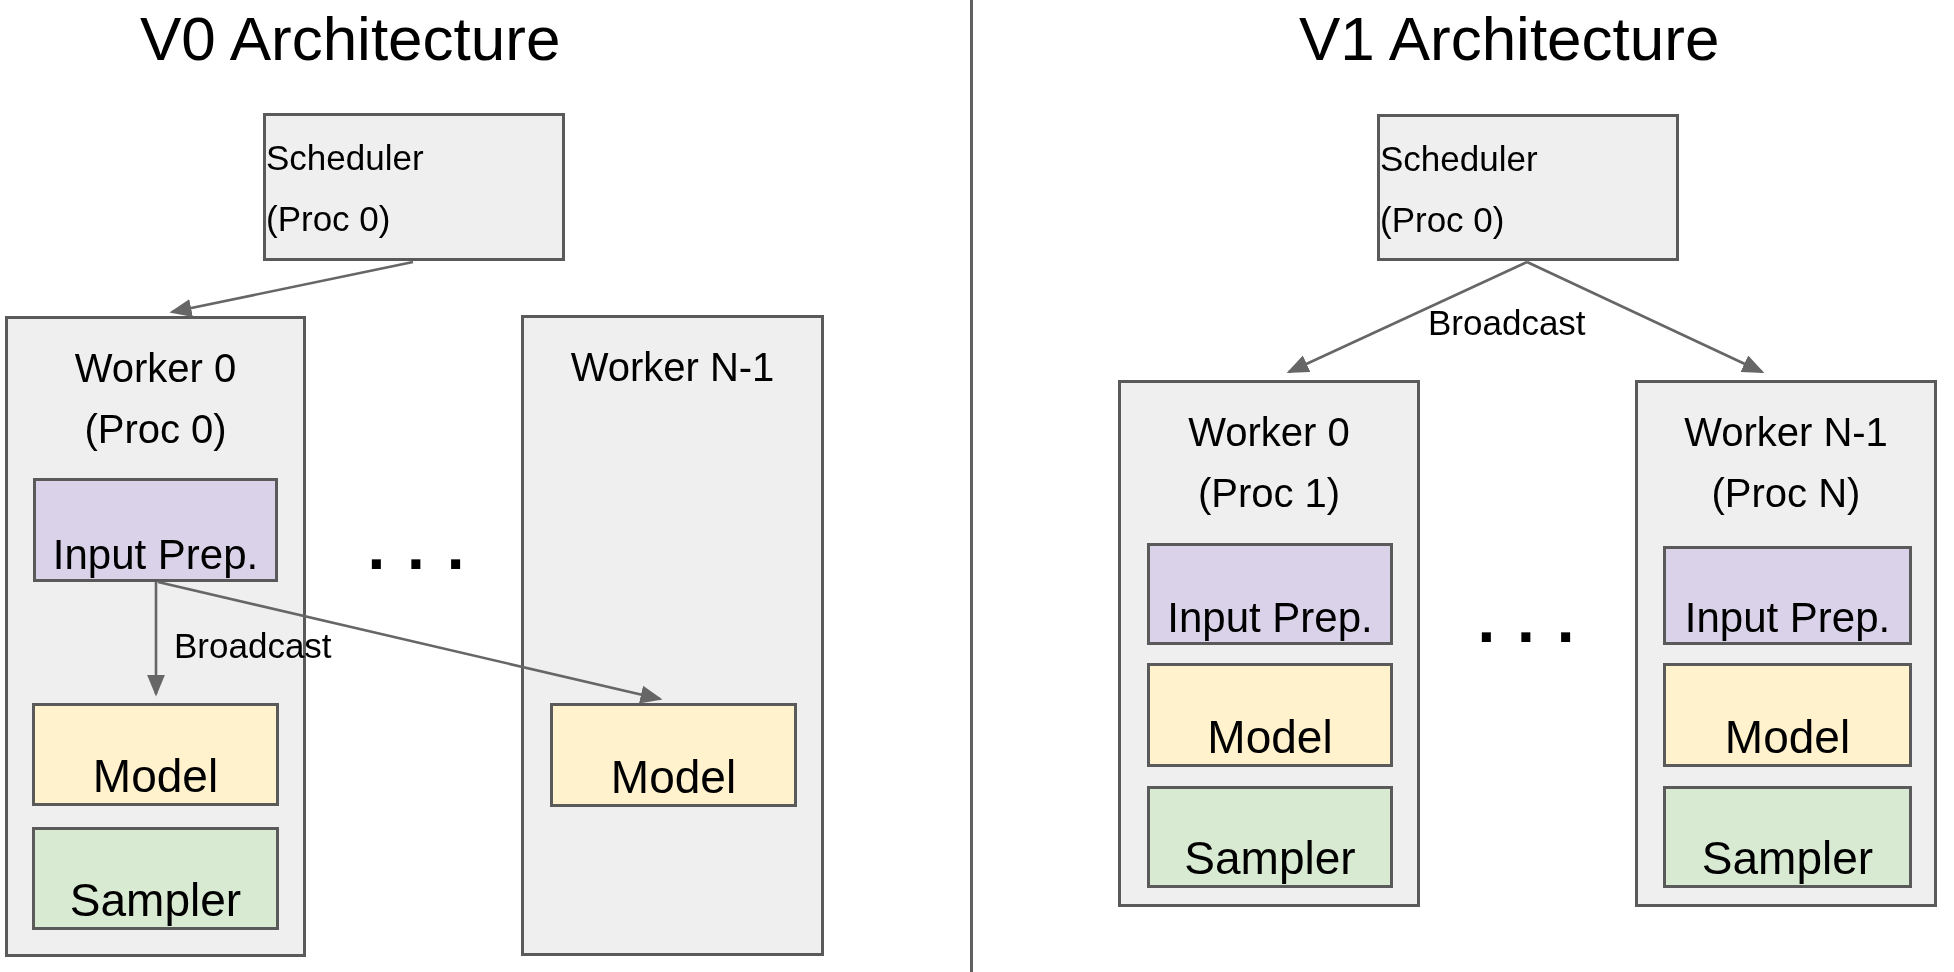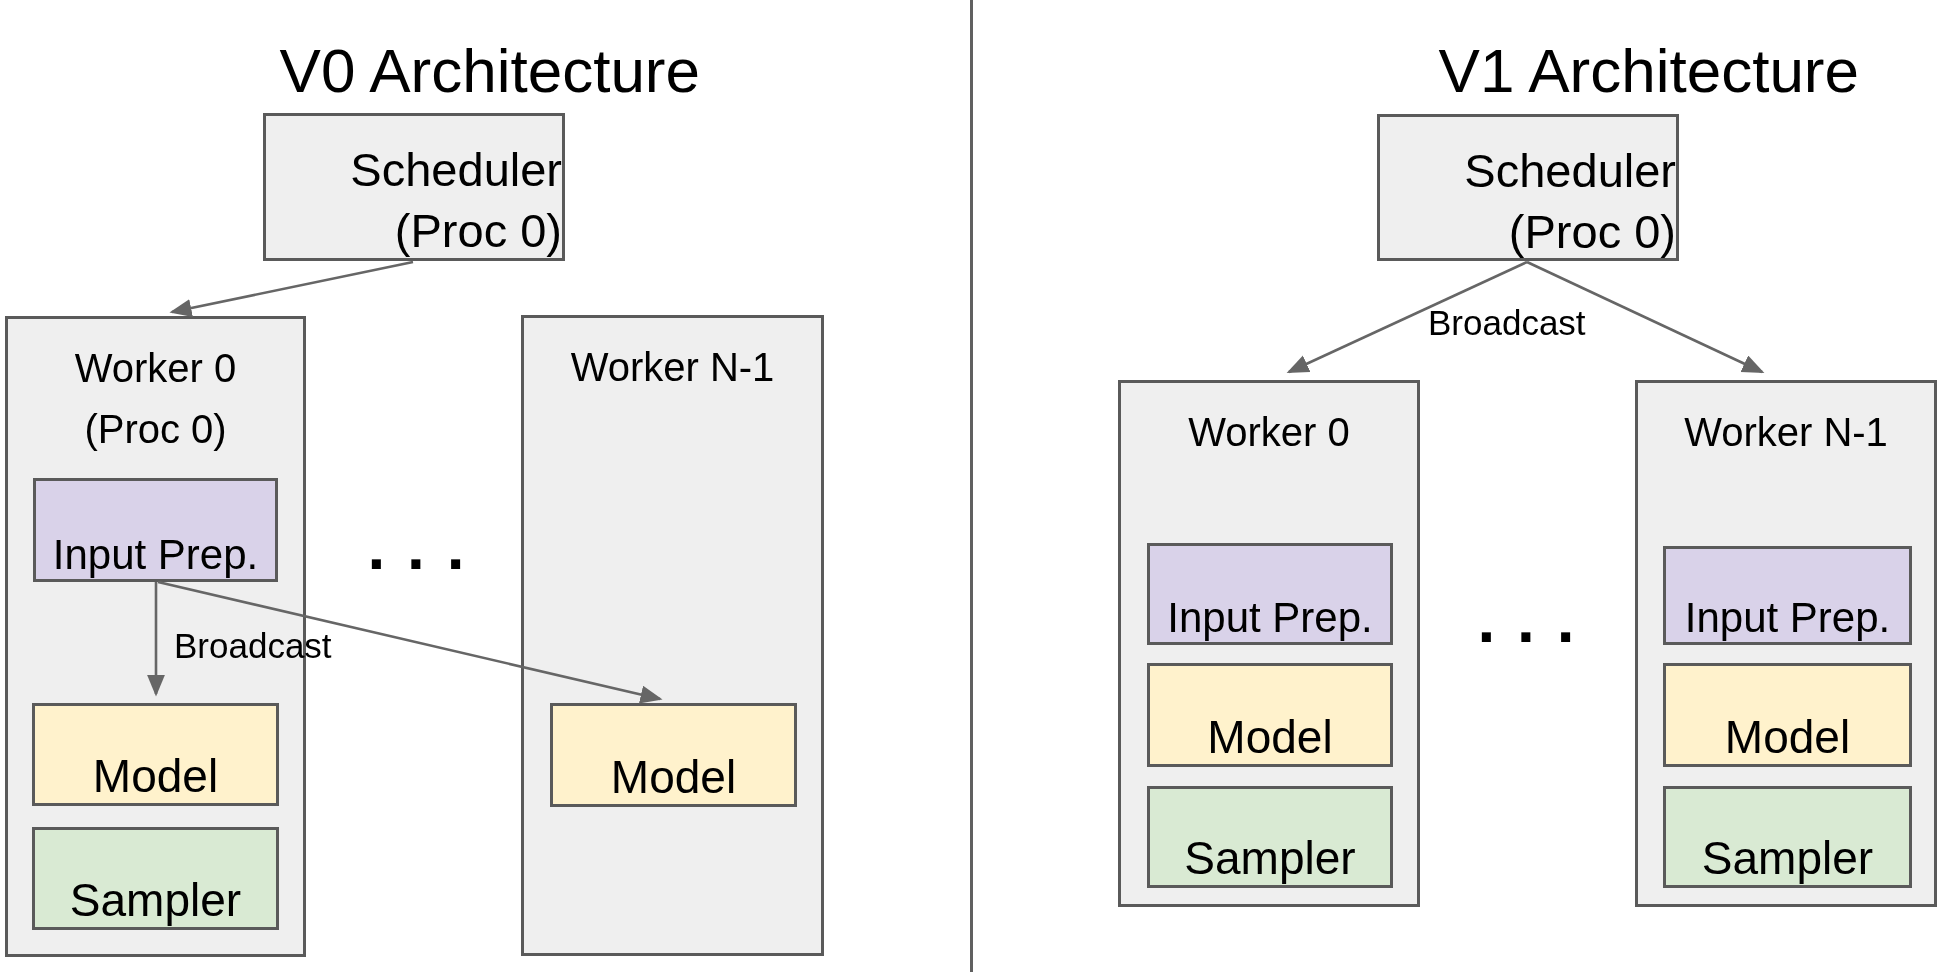--- a/index.html
+++ b/index.html
@@ -3,28 +3,28 @@
 <meta charset="utf-8">
 <style>
   html,body{margin:0;padding:0;}
   body{
     width:1954px;height:972px;position:relative;background:#ffffff;
     font-family:"Liberation Sans","DejaVu Sans",sans-serif;color:var(--text,#000);
     overflow:hidden;
   }
   .panel-title{
     position:absolute;top:4px;height:70px;line-height:70px;
-    font-size:62px;text-align:right;white-space:nowrap;color:var(--text);margin-top:32px;
+    font-size:62px;text-align:left;white-space:nowrap;color:var(--text);
   }
   .box{
     position:absolute;box-sizing:border-box;
     background:var(--box-fill);border:3px solid var(--box-border);
   }
   .center-col{display:flex;flex-direction:column;align-items:center;justify-content:flex-start;}
-  .sched-text{width:100%;text-align:right;font-size:47px;line-height:61px;padding-top:23px;}
+  .sched-text{width:100%;text-align:left;font-size:35px;line-height:61px;padding-top:11px;}
   .worker-title{width:100%;text-align:center;font-size:40px;line-height:61px;padding-top:19px;}
   .chip{
     position:absolute;box-sizing:border-box;border:3px solid var(--box-border);
     display:flex;align-items:flex-end;justify-content:center;white-space:nowrap;
   }
   .chip.purple{background:var(--purple);font-size:42px;}
   .chip.yellow{background:var(--yellow);font-size:46px;}
   .chip.green{background:var(--green);font-size:46px;}
   .broadcast{
     position:absolute;font-size:35px;white-space:nowrap;z-index:6;color:var(--text);
@@ -88,37 +88,39 @@
     <div>Scheduler</div>
     <div>(Proc 0)</div>
   </div>
 </div>
 
 <div class="broadcast" style="left:1428px;top:303px;">Broadcast</div>
 
 <div class="box" style="left:1118px;top:380px;width:302px;height:527px;">
   <div class="worker-title">
     <div>Worker 0</div>
+    <div>(Proc 1)</div>
   </div>
 </div>
 <div class="chip purple" style="left:1147px;top:543px;width:246px;height:102px;">
   <span>Input Prep.</span>
 </div>
 <div class="chip yellow" style="left:1147px;top:663px;width:246px;height:104px;">
   <span>Model</span>
 </div>
 <div class="chip green" style="left:1147px;top:786px;width:246px;height:102px;">
   <span>Sampler</span>
 </div>
 
 <div class="dots" style="left:1462px;top:583px;width:130px;text-align:center;">. . .</div>
 
 <div class="box" style="left:1635px;top:380px;width:302px;height:527px;">
   <div class="worker-title">
     <div>Worker N-1</div>
+    <div>(Proc N)</div>
   </div>
 </div>
 <div class="chip purple" style="left:1663px;top:546px;width:249px;height:99px;">
   <span>Input Prep.</span>
 </div>
 <div class="chip yellow" style="left:1663px;top:663px;width:249px;height:104px;">
   <span>Model</span>
 </div>
 <div class="chip green" style="left:1663px;top:786px;width:249px;height:102px;">
   <span>Sampler</span>

